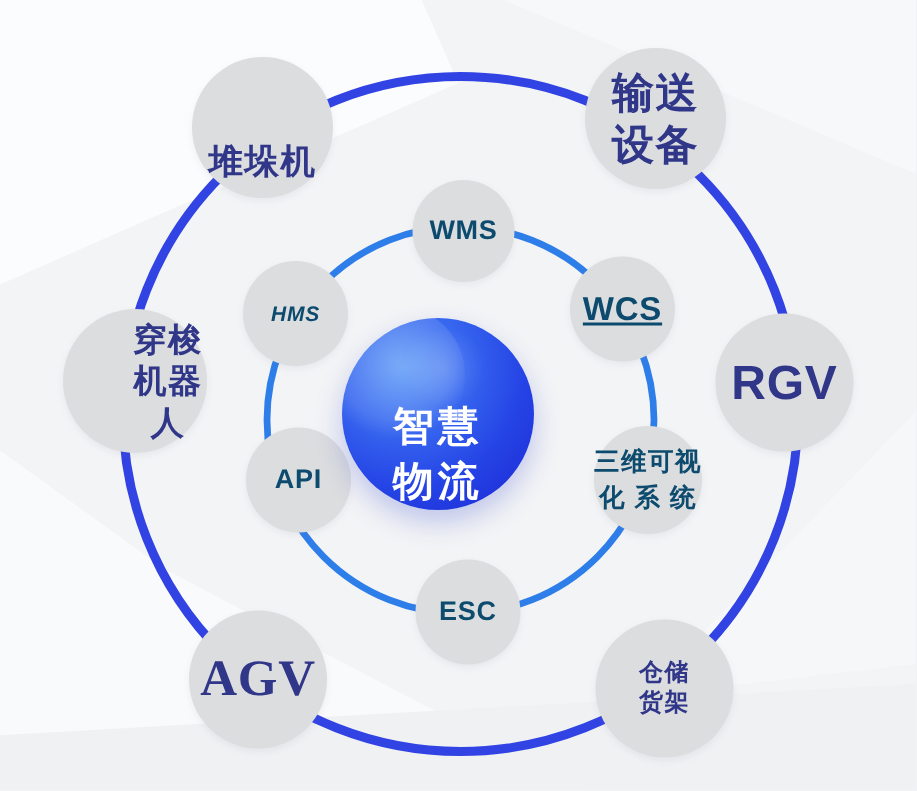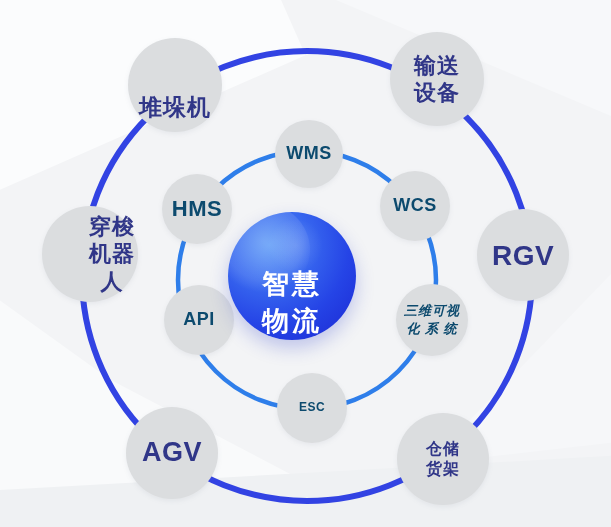--- a/index.html
+++ b/index.html
@@ -69,65 +69,65 @@
   <svg class="rings" width="611" height="527">
     <circle cx="307" cy="276" r="225" fill="none" stroke-width="6" stroke="#3243e3"></circle>
     <circle cx="307" cy="280" r="129" fill="none" stroke-width="4.5" stroke="#2e7eea"></circle>
   </svg>
 
   <div class="node gray" style="left:128px;top:38px;width:94px;height:94px;">
     <span class="lbl outer-lbl" style="font-size:23px;margin-top:45px;">堆垛机</span>
   </div>
 
   <div class="node gray" style="left:390px;top:32px;width:94px;height:94px;">
-    <span class="lbl outer-lbl" style="font-size:22px;">输送
+    <span class="lbl outer-lbl" style="font-size:28px;">输送
 设备</span>
   </div>
 
   <div class="node gray" style="left:42px;top:206px;width:96px;height:96px;">
     <span class="lbl outer-lbl" style="font-size:22px;margin-left:44px;">穿梭
 机器人</span>
   </div>
 
   <div class="node gray" style="left:477px;top:209px;width:92px;height:92px;">
-    <span class="lbl outer-lbl" style="font-size:28px;letter-spacing:0.5px;">RGV</span>
+    <span class="lbl outer-lbl" style="font-size:32px;letter-spacing:0.5px;">RGV</span>
   </div>
 
   <div class="node gray" style="left:126px;top:407px;width:92px;height:92px;">
-    <span class="lbl outer-lbl" style="font-size:27px;letter-spacing:0.5px;">AGV</span>
+    <span class="lbl outer-lbl" style="font-size:34px;letter-spacing:0.5px;font-family:Liberation Serif, serif;">AGV</span>
   </div>
 
   <div class="node gray" style="left:397px;top:413px;width:92px;height:92px;">
     <span class="lbl outer-lbl" style="font-size:16px;">仓储
 货架</span>
   </div>
 
   <div class="node gray" style="left:275px;top:120px;width:68px;height:68px;">
     <span class="lbl inner-lbl" style="font-size:18px;">WMS</span>
   </div>
 
   <div class="node gray" style="left:162px;top:174px;width:70px;height:70px;">
-    <span class="lbl inner-lbl" style="font-size:22px;">HMS</span>
+    <span class="lbl inner-lbl" style="font-size:14px;font-style:italic;">HMS</span>
   </div>
 
   <div class="node gray" style="left:380px;top:171px;width:70px;height:70px;">
-    <span class="lbl inner-lbl" style="font-size:18px;">WCS</span>
+    <span class="lbl inner-lbl" style="font-size:22px;text-decoration:underline;">WCS</span>
   </div>
 
   <div class="node gray" style="left:164px;top:285px;width:70px;height:70px;">
     <span class="lbl inner-lbl" style="font-size:18px;">API</span>
   </div>
 
   <div class="node gray" style="left:396px;top:284px;width:72px;height:72px;">
-    <span class="lbl inner-lbl" style="font-size:13px;line-height:1.4;letter-spacing:1px;font-style:italic;">三维可视
+    <span class="lbl inner-lbl" style="font-size:17px;line-height:1.4;letter-spacing:1px;">三维可视
 化 系 统</span>
   </div>
 
   <div class="node gray" style="left:277px;top:373px;width:70px;height:70px;">
-    <span class="lbl inner-lbl" style="font-size:12px;">ESC</span>
+    <span class="lbl inner-lbl" style="font-size:18px;">ESC</span>
   </div>
 
   <div class="center-node">
     <span class="center-lbl">智慧
 物流</span>
   </div>
 
 </div>
 
 </body></html>

